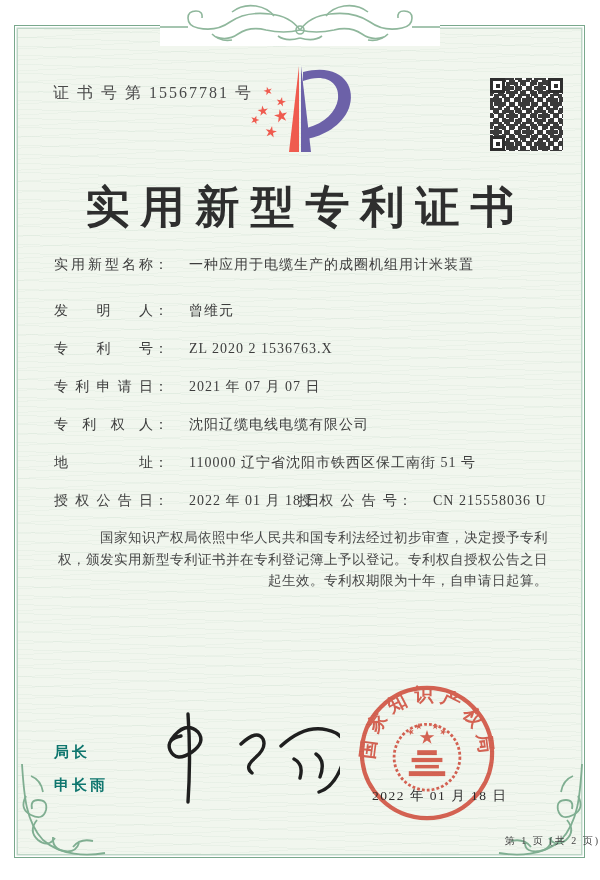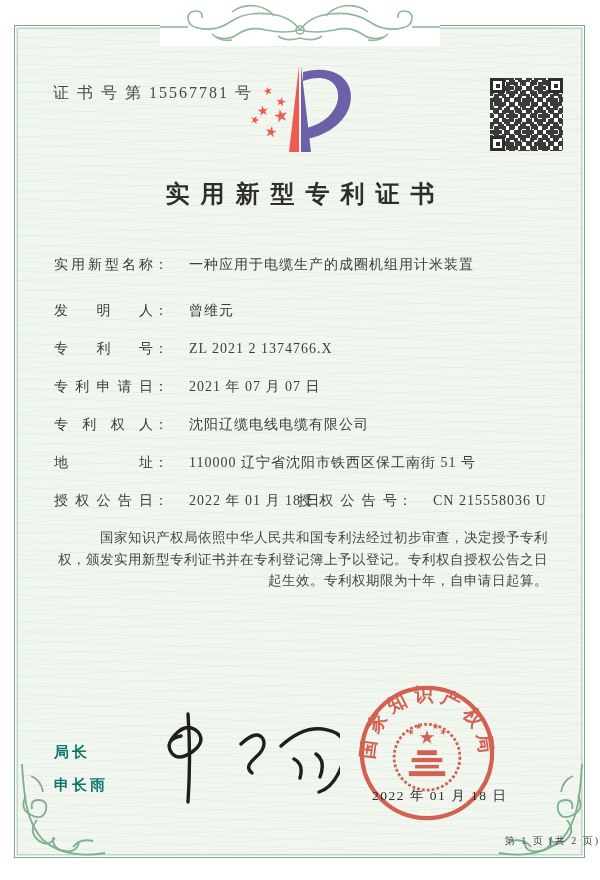--- a/index.html
+++ b/index.html
@@ -34,21 +34,21 @@
       repeating-conic-gradient(#3a3a3a 0 25%, transparent 0 50%);
     background-size:8px 8px,11px 11px;
     background-position:0 0,3px 2px;
   }
   .qr .finder{position:absolute;width:15px;height:15px;background:#fff;border:3px solid #2e2e2e;box-sizing:border-box;}
   .qr .finder::after{content:"";position:absolute;left:2.5px;top:2.5px;width:4px;height:4px;background:#2e2e2e;}
   .qr .f-tl{left:0;top:0;} .qr .f-tr{right:0;top:0;} .qr .f-bl{left:0;bottom:0;}
   
   .title{
     position:absolute;left:0;top:178px;width:100%;text-align:center;z-index:4;
-    font-size:24px;font-weight:700;letter-spacing:11px;color:#2e2e2e;text-indent:11px;
+    font-size:44px;font-weight:700;letter-spacing:11px;color:#2e2e2e;text-indent:11px;
   }
   
   .fields{position:absolute;left:54px;top:0;width:500px;z-index:4;font-size:14px;letter-spacing:1px;color:#3d3d3d;}
   .frow{position:absolute;left:0;white-space:nowrap;}
   .r0{top:256px;} .r1{top:302px;} .r2{top:340px;} .r3{top:378px;}
   .r4{top:416px;} .r5{top:454px;} .r6{top:492px;}
   .fgroup2{position:absolute;left:244px;top:0;white-space:nowrap;}
   .flabel{display:inline-block;width:100px;text-align:justify;text-align-last:justify;vertical-align:bottom;}
   .fvalue{margin-left:20px;}
   
@@ -137,21 +137,21 @@
 <div class="title">实用新型专利证书</div>
 
 <div class="fields">
   <div class="frow r0">
     <span class="flabel">实用新型名称</span><span>：</span><span class="fvalue">一种应用于电缆生产的成圈机组用计米装置</span>
   </div>
   <div class="frow r1">
     <span class="flabel">发明人</span><span>：</span><span class="fvalue">曾维元</span>
   </div>
   <div class="frow r2">
-    <span class="flabel">专利号</span><span>：</span><span class="fvalue">ZL 2021 2 1374766.X</span>
+    <span class="flabel">专利号</span><span>：</span><span class="fvalue">ZL 2020 2 1536763.X</span>
   </div>
   <div class="frow r3">
     <span class="flabel">专利申请日</span><span>：</span><span class="fvalue">2021 年 07 月 07 日</span>
   </div>
   <div class="frow r4">
     <span class="flabel">专利权人</span><span>：</span><span class="fvalue">沈阳辽缆电线电缆有限公司</span>
   </div>
   <div class="frow r5">
     <span class="flabel">地址</span><span>：</span><span class="fvalue">110000  辽宁省沈阳市铁西区保工南街 51 号</span>
   </div>

